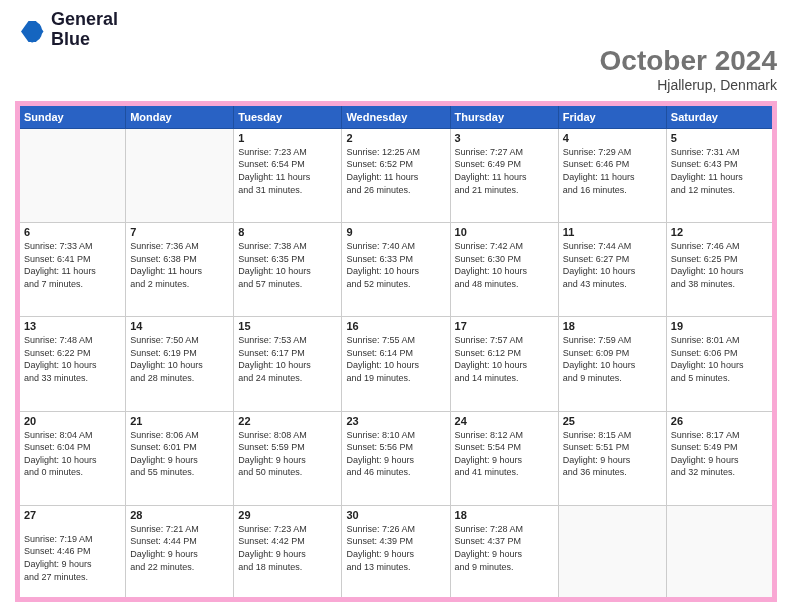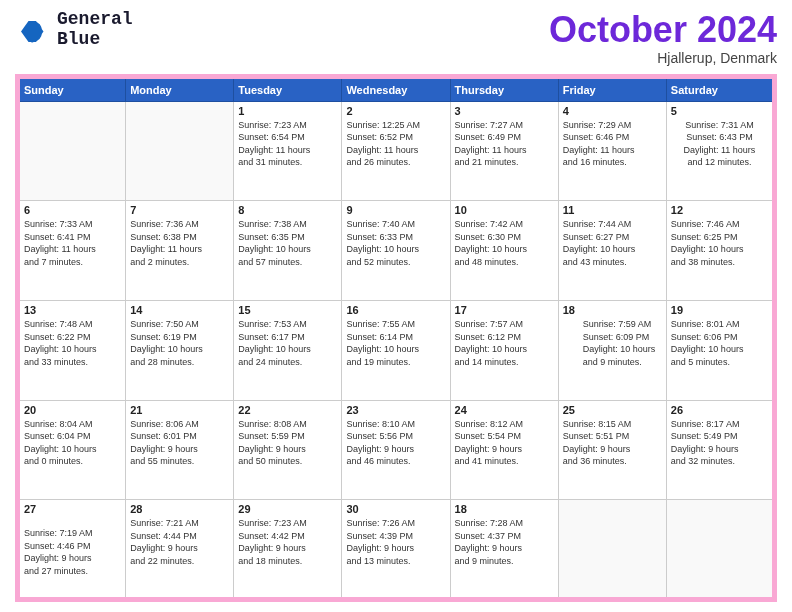--- a/index.html
+++ b/index.html
@@ -19,41 +19,41 @@
     }
     .header {
       display: flex;
       justify-content: space-between;
       align-items: flex-start;
       margin-bottom: 8px;
     }
     .logo {
       display: flex;
       align-items: center;
-      gap: 12px;
-      font-family: Liberation Mono, monospace;
+      gap: 6px;
     }
     .logo-text {
       font-size: 18px;
       font-weight: bold;
       color: #1a1a2e;
       line-height: 1.1;
     }
     .logo-icon {
       width: 30px;
       height: 30px;
     }
     .title-block {
       text-align: right;
     }
     .month-title {
-      font-size: 36px;
+      font-size: 28px;
       font-weight: bold;
-      color: #6d28d9;
+      color: #737373;
       line-height: 1.1;
+      margin-top: 36px;
     }
     .location {
       font-size: 14px;
       color: #444;
     }
     .calendar {
       flex: 1;
       border: 5px solid #f9a8d4;
       border-collapse: collapse;
       width: 100%;
@@ -157,21 +157,21 @@
           </td>
           <td>
             <span class="day-number">4</span>
             <div class="day-info" style="white-space: pre-line;">Sunrise: 7:29 AM
 Sunset: 6:46 PM
 Daylight: 11 hours
 and 16 minutes.</div>
           </td>
           <td>
             <span class="day-number">5</span>
-            <div class="day-info" style="white-space: pre-line; text-align: center;">Sunrise: 7:31 AM
+            <div class="day-info" style="white-space: pre-line;">Sunrise: 7:31 AM
 Sunset: 6:43 PM
 Daylight: 11 hours
 and 12 minutes.</div>
           </td>
         </tr>
         <tr>
           <td>
             <span class="day-number">6</span>
             <div class="day-info" style="white-space: pre-line;">Sunrise: 7:33 AM
 Sunset: 6:41 PM
@@ -252,21 +252,21 @@
           </td>
           <td>
             <span class="day-number">17</span>
             <div class="day-info" style="white-space: pre-line;">Sunrise: 7:57 AM
 Sunset: 6:12 PM
 Daylight: 10 hours
 and 14 minutes.</div>
           </td>
           <td>
             <span class="day-number">18</span>
-            <div class="day-info" style="white-space: pre-line; margin-left: 20px;">Sunrise: 7:59 AM
+            <div class="day-info" style="white-space: pre-line;">Sunrise: 7:59 AM
 Sunset: 6:09 PM
 Daylight: 10 hours
 and 9 minutes.</div>
           </td>
           <td>
             <span class="day-number">19</span>
             <div class="day-info" style="white-space: pre-line;">Sunrise: 8:01 AM
 Sunset: 6:06 PM
 Daylight: 10 hours
 and 5 minutes.</div>

